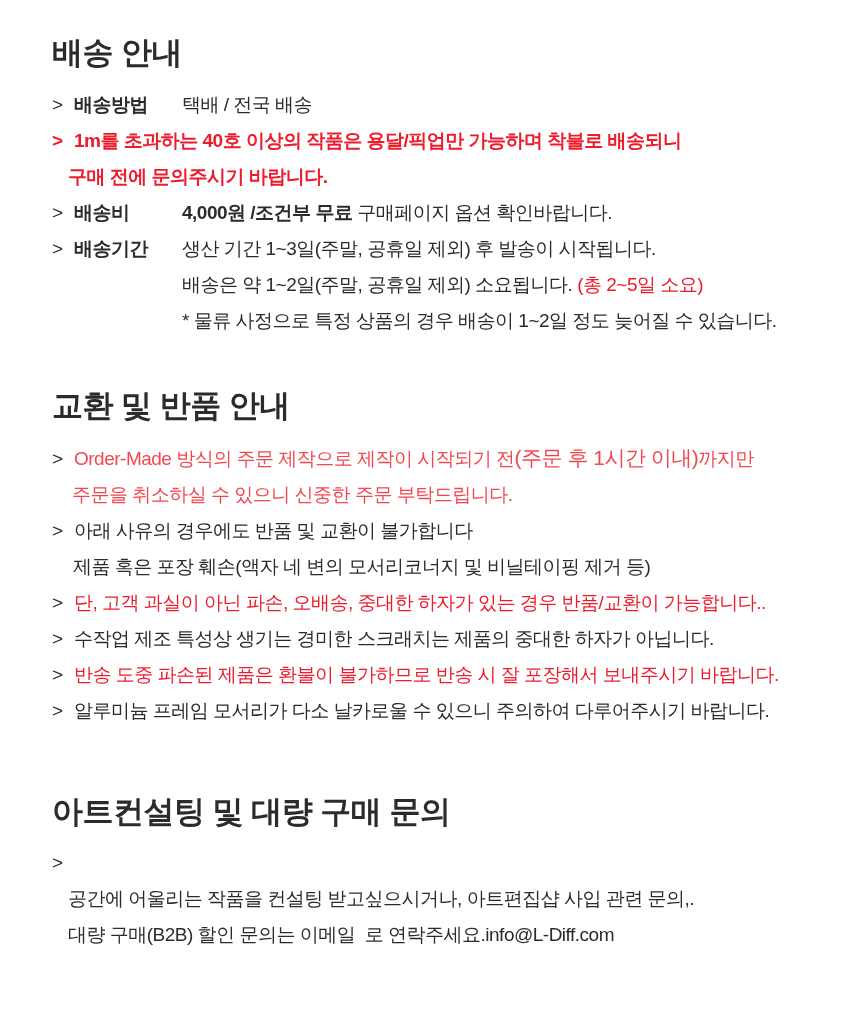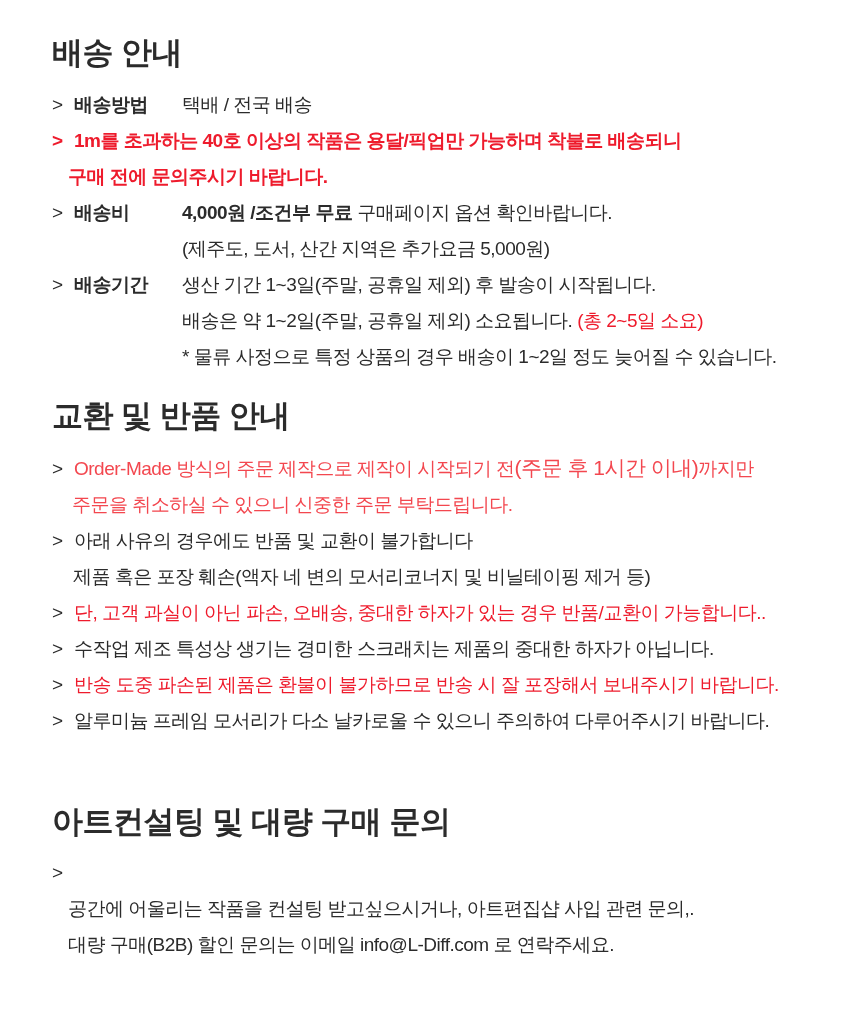--- a/index.html
+++ b/index.html
@@ -12,21 +12,21 @@
   body{
     width:860px;height:1036px;overflow:hidden;background:#ffffff;
     font-family:"Liberation Sans","DejaVu Sans",sans-serif;
     color:var(--text);
   }
   .page{padding:34px 30px 0 52px;}
   h2{
     font-size:31px;font-weight:700;margin:0 0 14px 0;line-height:1.25;
     letter-spacing:-0.5px;color:var(--text);
   }
-  h2.gap-mid{margin-top:22px;}
+  h2.gap-mid{margin-top:48px;}
   h2.gap-big{margin-top:64px;}
   .row{
     display:flex;align-items:baseline;
     font-size:19px;line-height:36px;letter-spacing:-0.5px;
     white-space:pre-wrap;
   }
   .mk{width:22px;flex:0 0 22px;}
   .lbl{width:108px;flex:0 0 108px;font-weight:700;}
   .val-indent{padding-left:130px;}
   .cont1{padding-left:16px;}
@@ -56,23 +56,20 @@
     <span>1m를 초과하는 40호 이상의 작품은 용달/픽업만 가능하며 착불로 배송되니</span>
   </div>
   <div class="row red bold cont1">
     <span>구매 전에 문의주시기 바랍니다.</span>
   </div>
 
   <div class="row">
     <span class="mk">&gt;</span>
     <span class="lbl">배송비</span>
     <span><span class="bold">4,000원 /조건부 무료</span><span> 구매페이지 옵션 확인바랍니다.</span></span>
-  </div>
-  <div class="row val-indent">
-    <span>(제주도, 도서, 산간 지역은 추가요금 5,000원)</span>
   </div>
 
   <div class="row">
     <span class="mk">&gt;</span>
     <span class="lbl">배송기간</span>
     <span>생산 기간 1~3일(주말, 공휴일 제외) 후 발송이 시작됩니다.</span>
   </div>
   <div class="row val-indent">
     <span>배송은 약 1~2일(주말, 공휴일 제외) 소요됩니다. </span><span class="red">(총 2~5일 소요)</span>
   </div>
@@ -120,16 +117,16 @@
 
   <h2 class="gap-big">아트컨설팅 및 대량 구매 문의</h2>
 
   <div class="row">
     <span class="mk">&gt;</span>
   </div>
   <div class="row cont1">
     <span>공간에 어울리는 작품을 컨설팅 받고싶으시거나, 아트편집샵 사입 관련 문의,.</span>
   </div>
   <div class="row cont1">
-    <span>대량 구매(B2B) 할인 문의는 이메일 </span><span>info@L-Diff.com</span><span> 로 연락주세요.</span>
+    <span>대량 구매(B2B) 할인 문의는 이메일 </span><span> 로 연락주세요.</span><span>info@L-Diff.com</span>
   </div>
 
 </div>
 
 </body></html>

